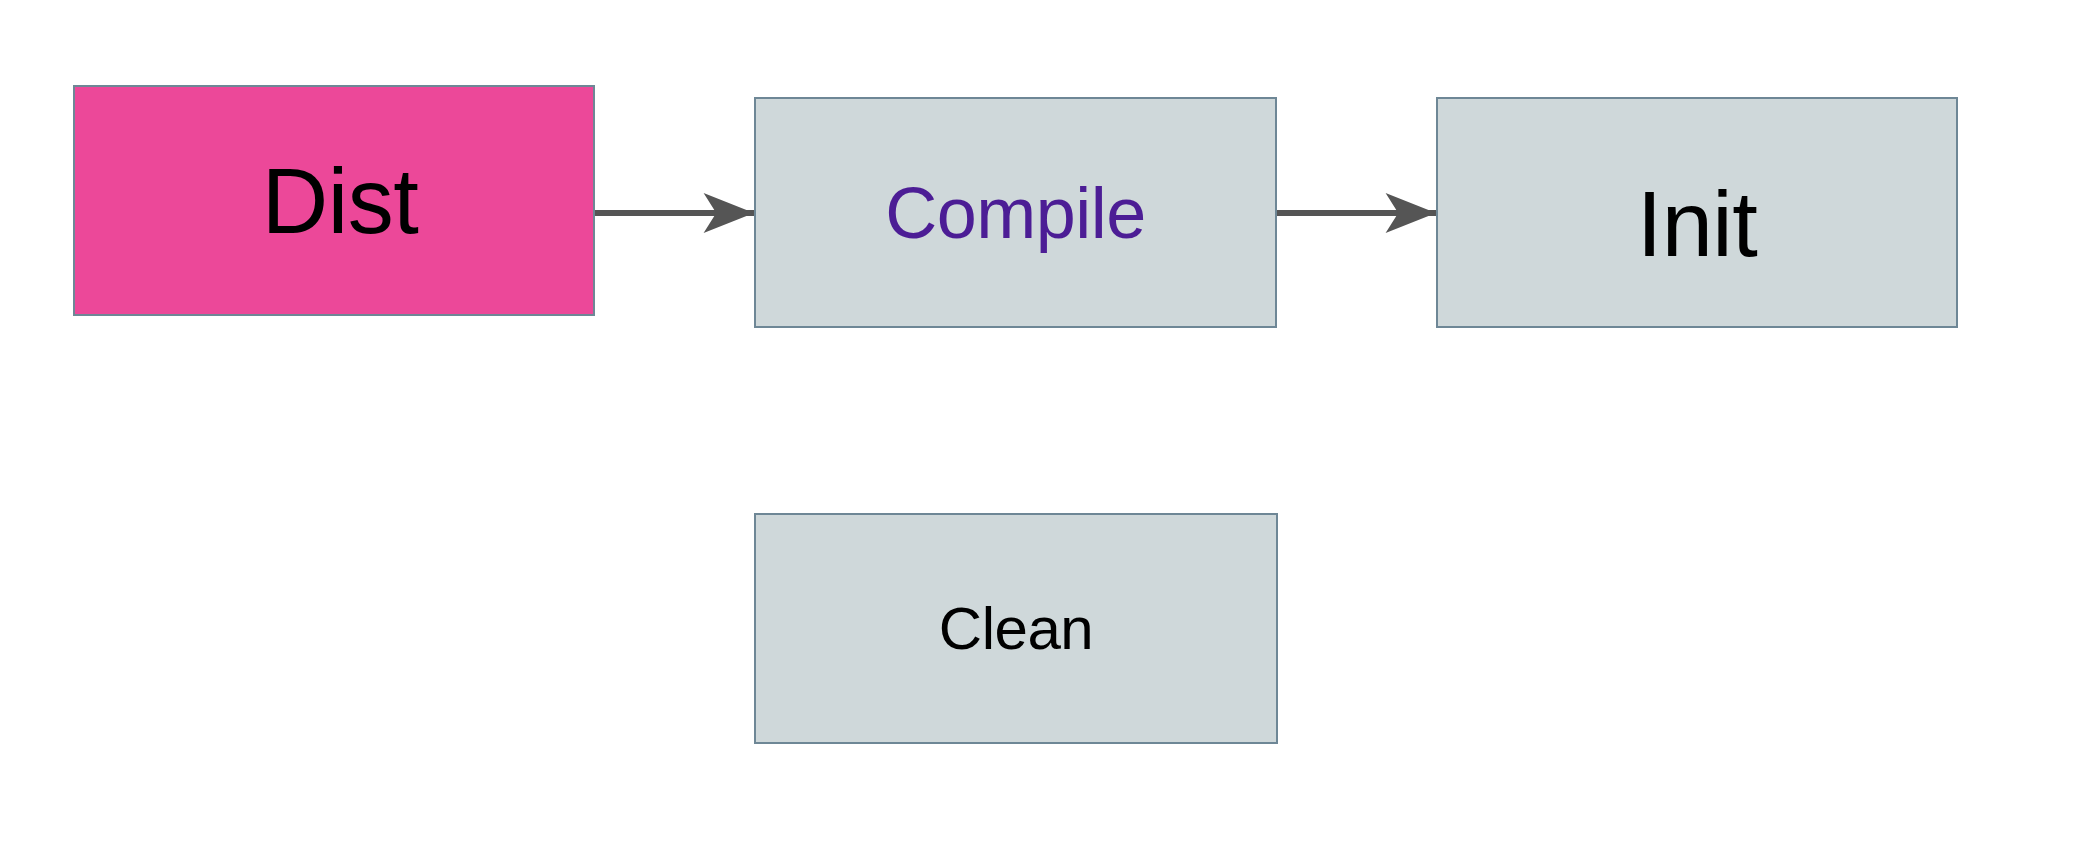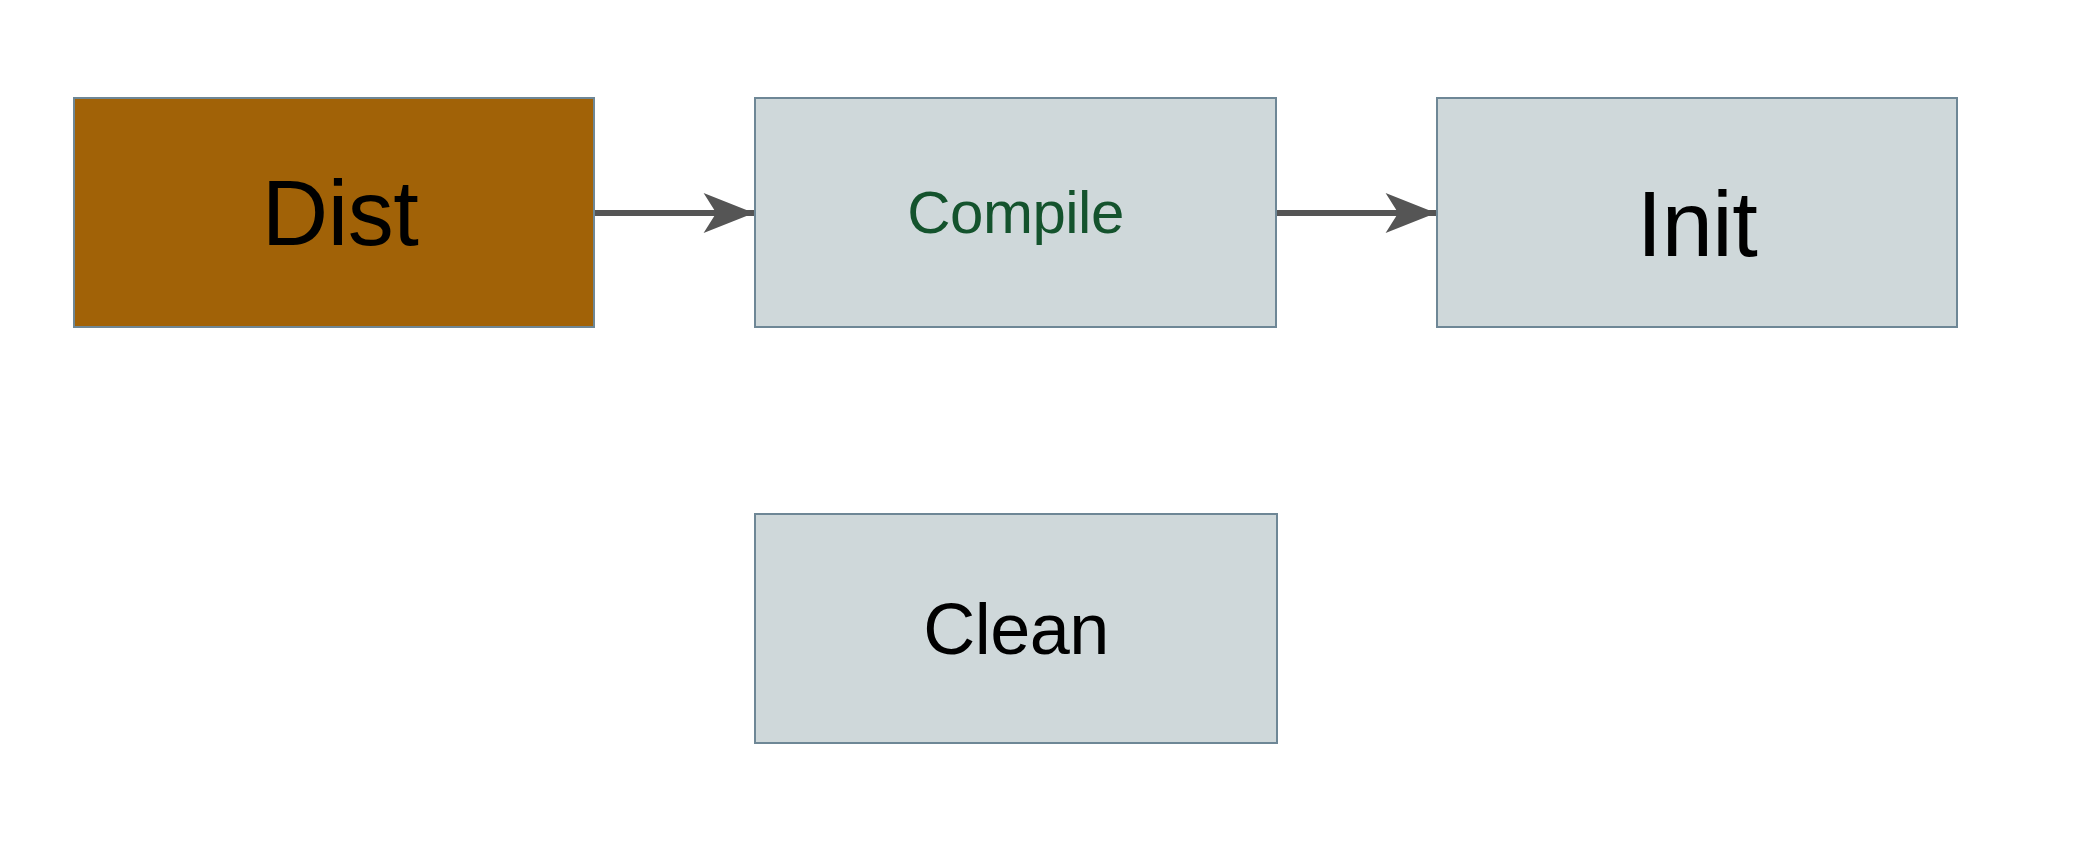--- a/index.html
+++ b/index.html
@@ -59,27 +59,27 @@
         <path d="M 0.2,0.15 L 8.6,3.5 L 0.2,6.85 L 2.3,3.5 Z" fill="#555555"></path>
       </marker>
     </defs>
     <g id="edges-group">
         <line class="edge-line" x1="595" y1="213" x2="754" y2="213" stroke="#555555" stroke-width="6" marker-end="url(#barb-arrow)"></line>
         <line class="edge-line" x1="1277" y1="213" x2="1436" y2="213" stroke="#555555" stroke-width="6" marker-end="url(#barb-arrow)"></line>
       </g>
   </svg>
 
   <div id="nodes-group">
-      <div class="node" style="left: 73px; top: 97px; width: 522px; height: 231px; background: #a16207; border-color: rgb(110, 135, 150); border-width: 2px; padding-left: 12px;">
+      <div class="node" style="left: 73px; top: 85px; width: 522px; height: 231px; background: #ec4899; border-color: rgb(110, 135, 150); border-width: 2px; padding-left: 12px;">
         <span class="node-label" style="font-size: 92px; color: rgb(0, 0, 0);">Dist</span>
       </div>
       <div class="node" style="left: 754px; top: 97px; width: 523px; height: 231px; background: rgb(207, 216, 218); border-color: rgb(110, 135, 150); border-width: 2px;">
-        <span class="node-label" style="font-size: 60px; color: #14532d;">Compile</span>
+        <span class="node-label" style="font-size: 72px; color: #4c1d95;">Compile</span>
       </div>
       <div class="node" style="left: 1436px; top: 97px; width: 522px; height: 231px; background: rgb(207, 216, 218); border-color: rgb(110, 135, 150); border-width: 2px;">
         <span class="node-label" style="font-size: 92px; color: rgb(0, 0, 0); margin-top: 23px;">Init</span>
       </div>
       <div class="node" style="left: 754px; top: 513px; width: 524px; height: 231px; background: rgb(207, 216, 218); border-color: rgb(110, 135, 150); border-width: 2px;">
-        <span class="node-label" style="font-size: 72px; color: rgb(0, 0, 0);">Clean</span>
+        <span class="node-label" style="font-size: 60px; color: rgb(0, 0, 0);">Clean</span>
       </div>
     </div>
 
 </div>
 
 </body></html>

